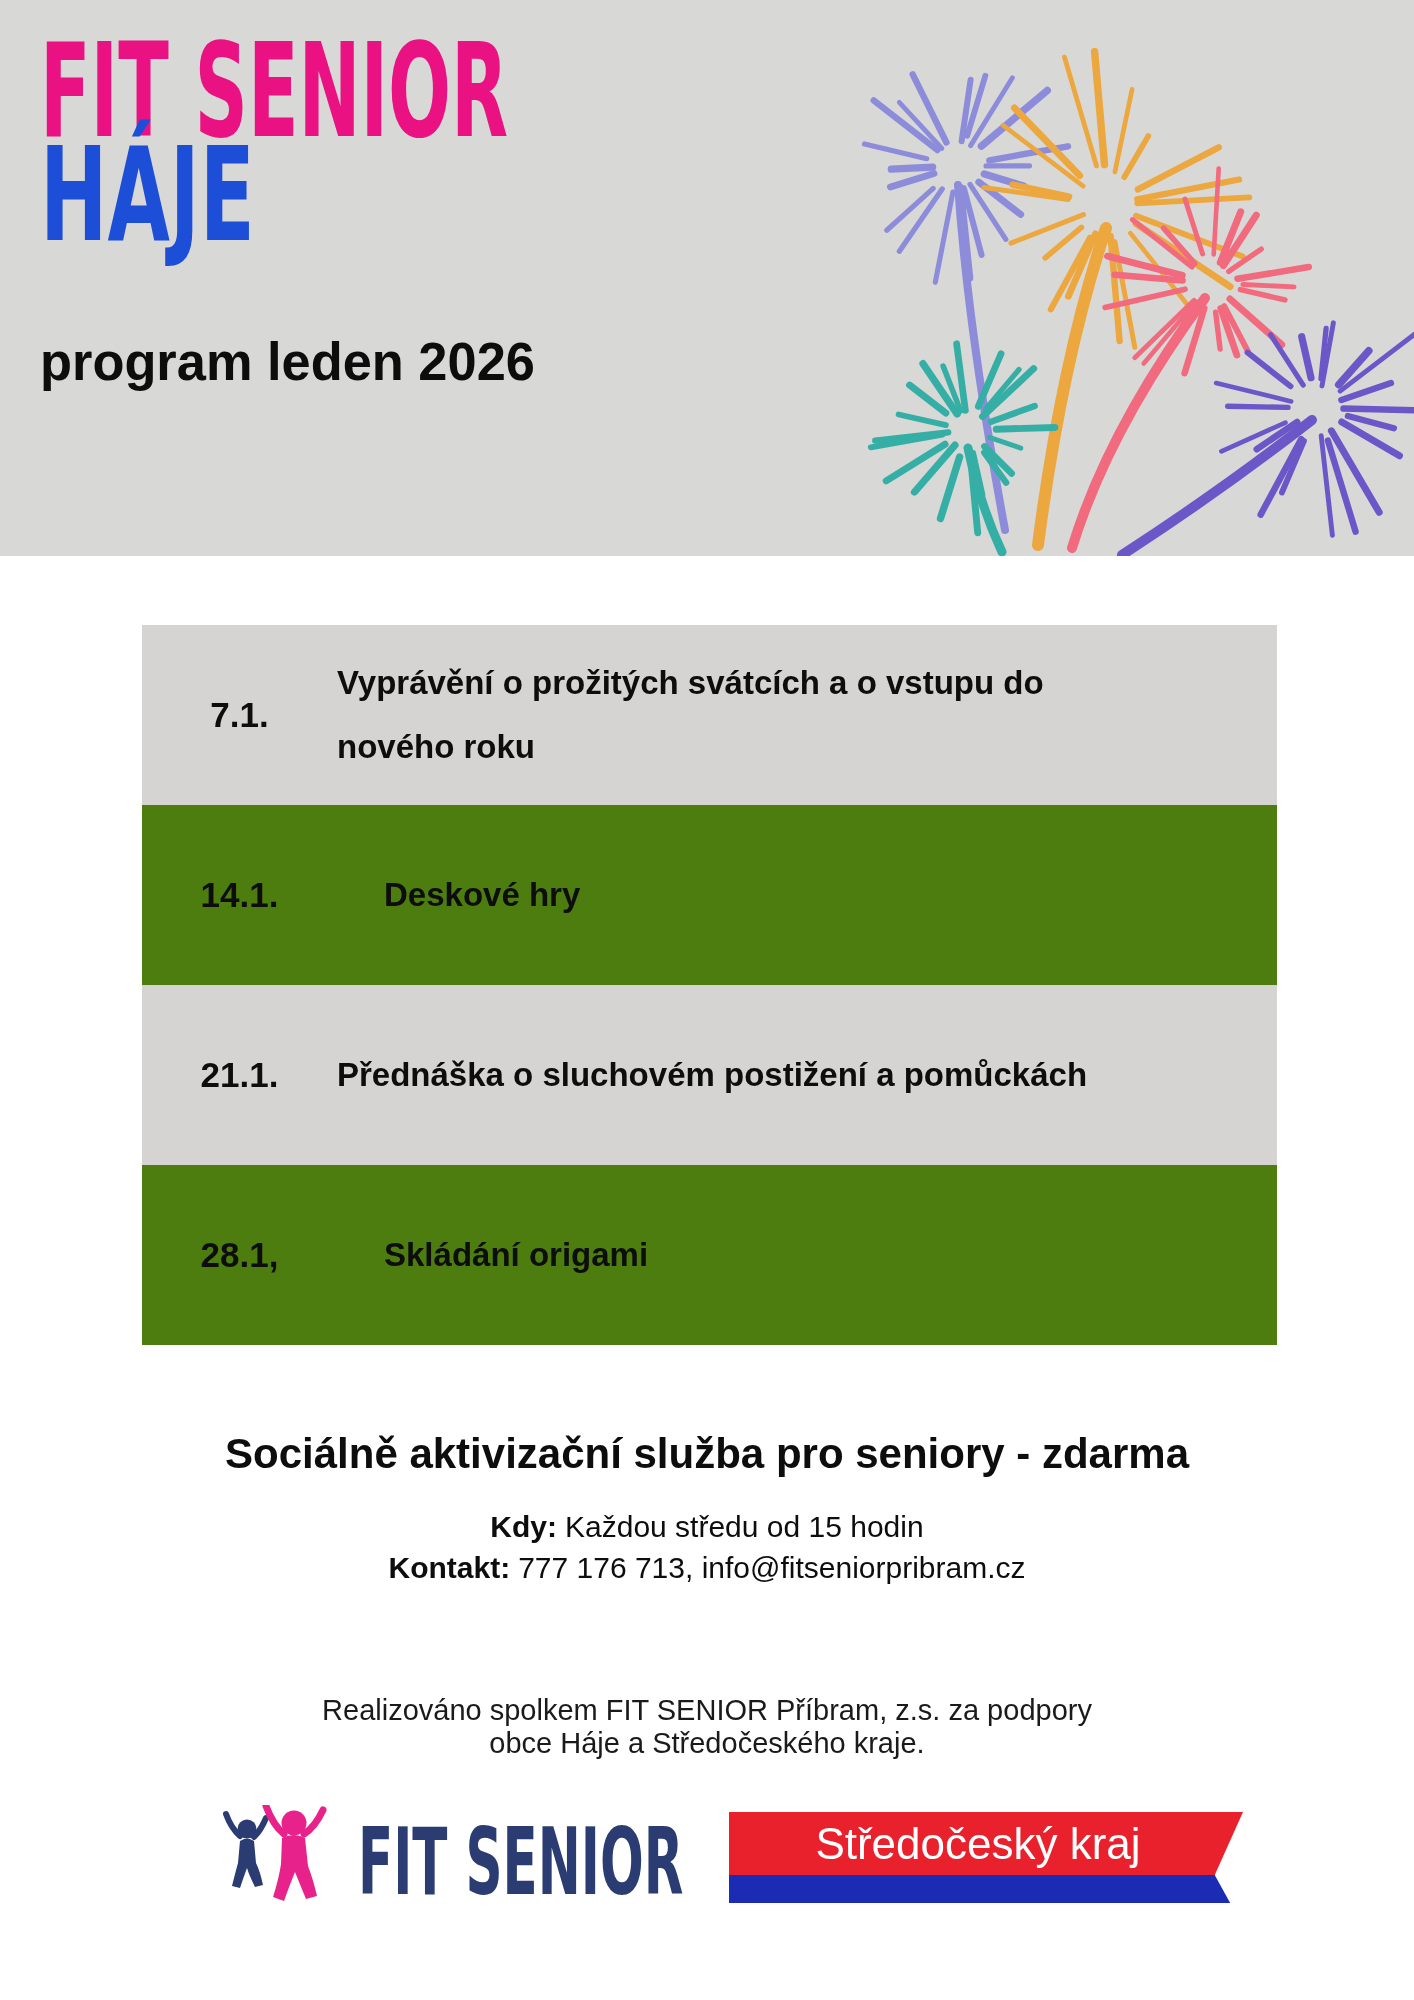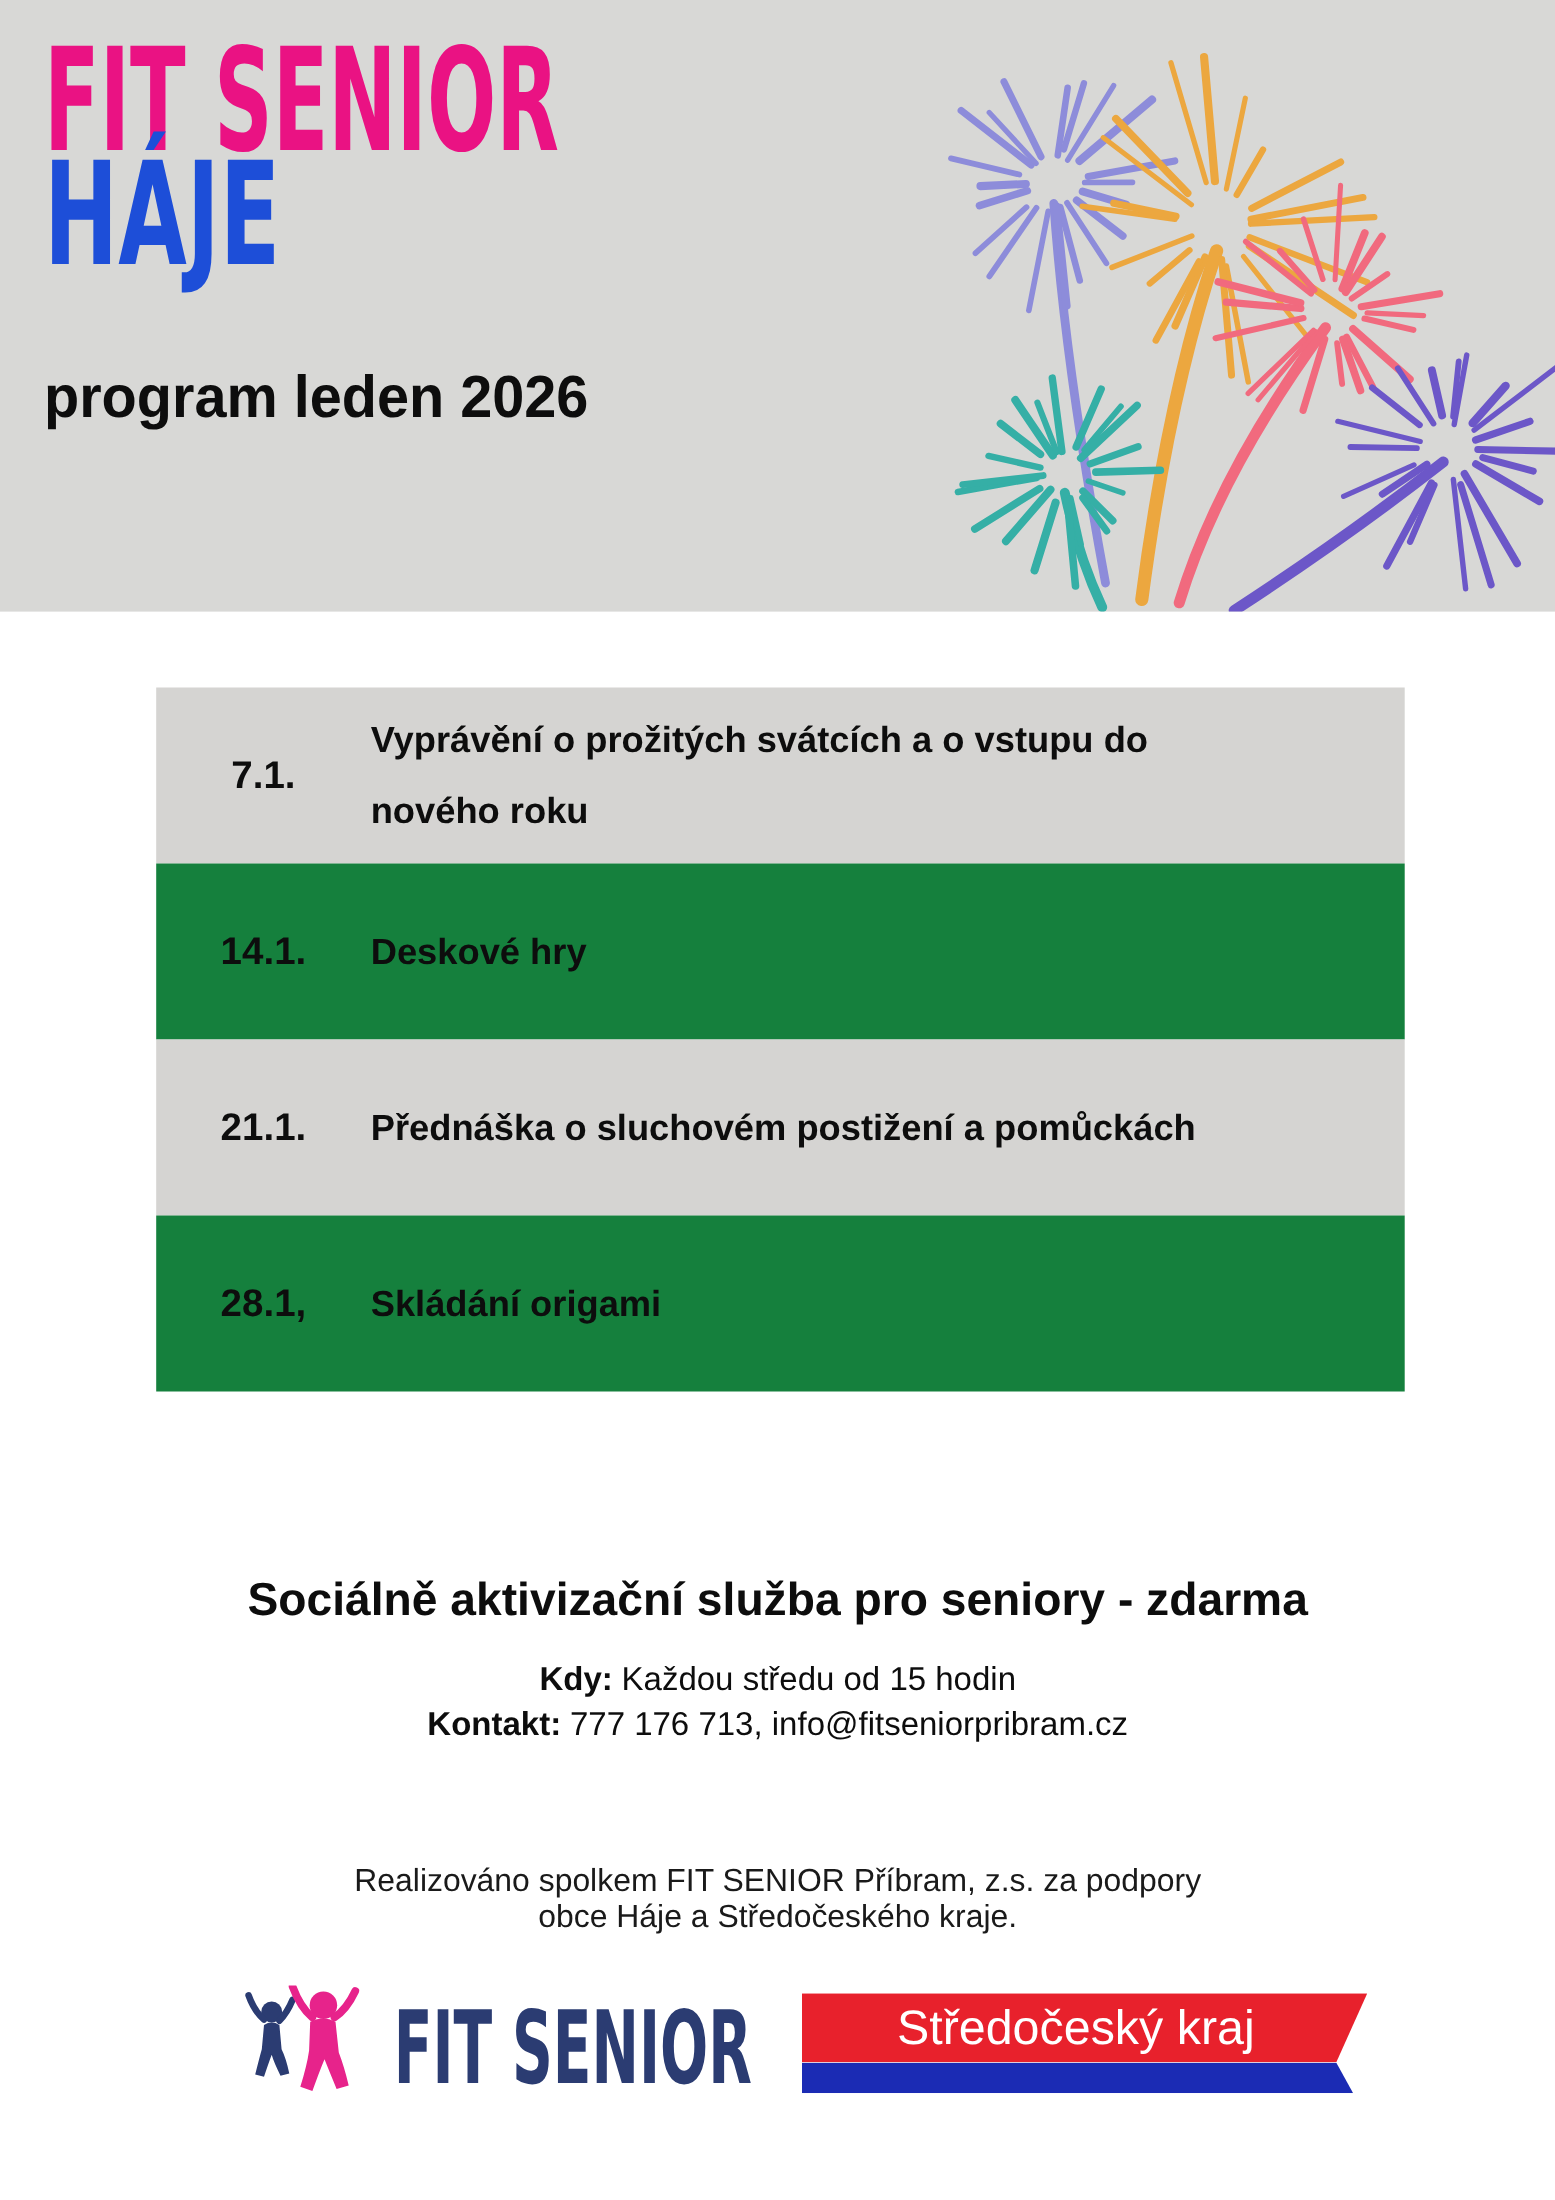--- a/index.html
+++ b/index.html
@@ -13,23 +13,23 @@
   .title-line{position:absolute;left:40px;line-height:1;font-family:"DejaVu Sans",sans-serif;font-weight:bold;white-space:nowrap;}
   .title-line .squeeze{display:inline-block;transform-origin:left top;}
   .title-1{top:26px;font-size:130px;color:#EA1283;}
   .title-1 .squeeze{transform:scaleX(0.57);}
   .title-2{top:130px;font-size:130px;color:#1d4ed8;}
   .title-2 .squeeze{transform:scaleX(0.62);}
   .program-title{position:absolute;left:40px;top:330px;font-size:54px;font-weight:bold;color:#0d0d0d;white-space:nowrap;}
   .program-title .squeeze{display:inline-block;transform:scaleX(0.97);transform-origin:left top;}
   
   .schedule{position:absolute;left:142px;top:625px;width:1135px;}
-  .srow{display:flex;align-items:center;height:160px;}
+  .srow{display:flex;align-items:center;height:180px;}
   .srow.dark{background:#D5D4D2;}
-  .srow.light{background:#15803d;}
+  .srow.light{background:#4d7c0f;gap:47px;}
   .srow .date{flex:0 0 195px;text-align:center;font-size:35px;font-weight:bold;color:#0d0d0d;}
   .srow .activity{flex:1 1 auto;max-width:830px;font-size:33px;font-weight:bold;line-height:1.95;color:#0d0d0d;}
   
   .info-heading{position:absolute;left:0;top:1430px;width:1414px;text-align:center;font-size:42px;font-weight:bold;color:#0d0d0d;}
   .detail-lines{position:absolute;left:0;top:1506px;width:1414px;text-align:center;font-size:30px;line-height:41px;color:#0d0d0d;}
   .detail-lines .lbl{font-weight:bold;}
   .detail-lines .val{margin-left:8px;margin-top:12px;}
   .realization{position:absolute;left:0;top:1654px;width:1414px;text-align:center;font-size:29px;line-height:33px;color:#1a1a1a;margin-top:40px;}
   
   .fit-logo{position:absolute;left:218px;top:1802px;height:115px;display:flex;align-items:flex-end;}

